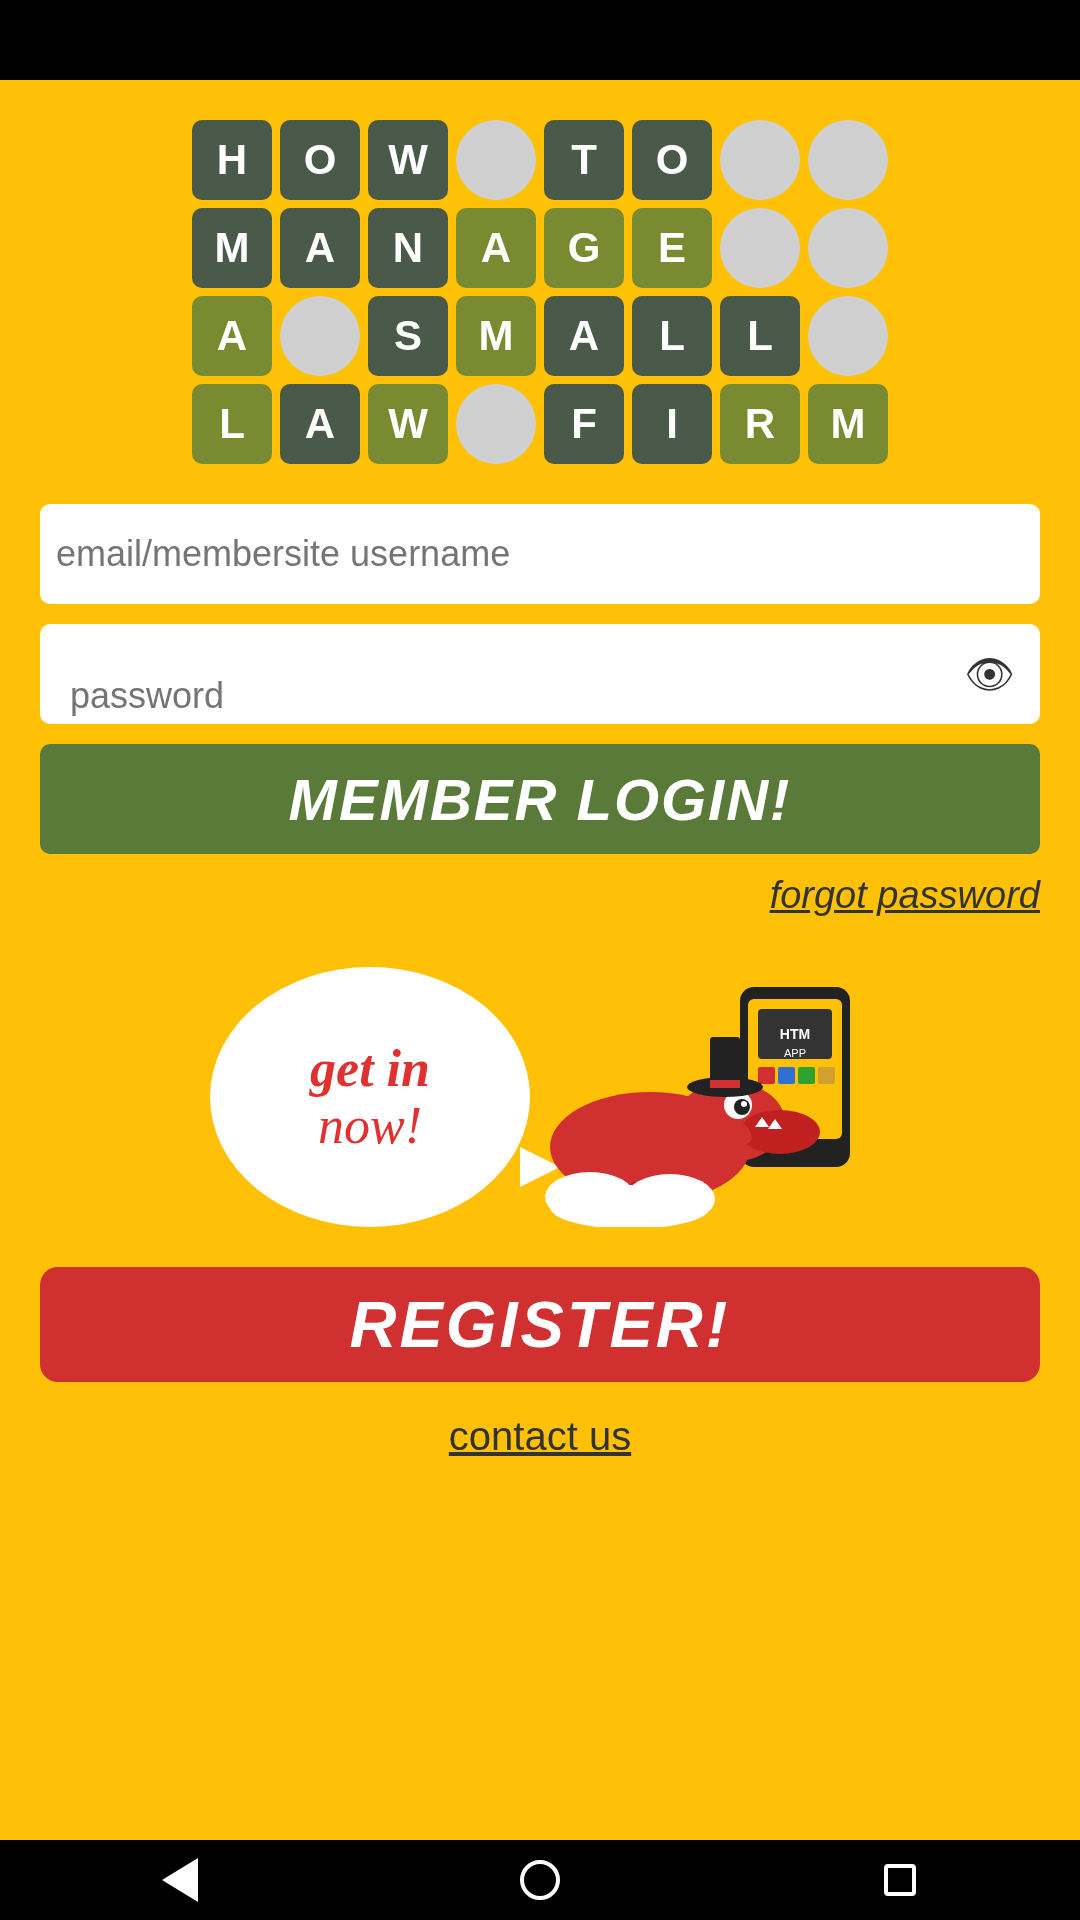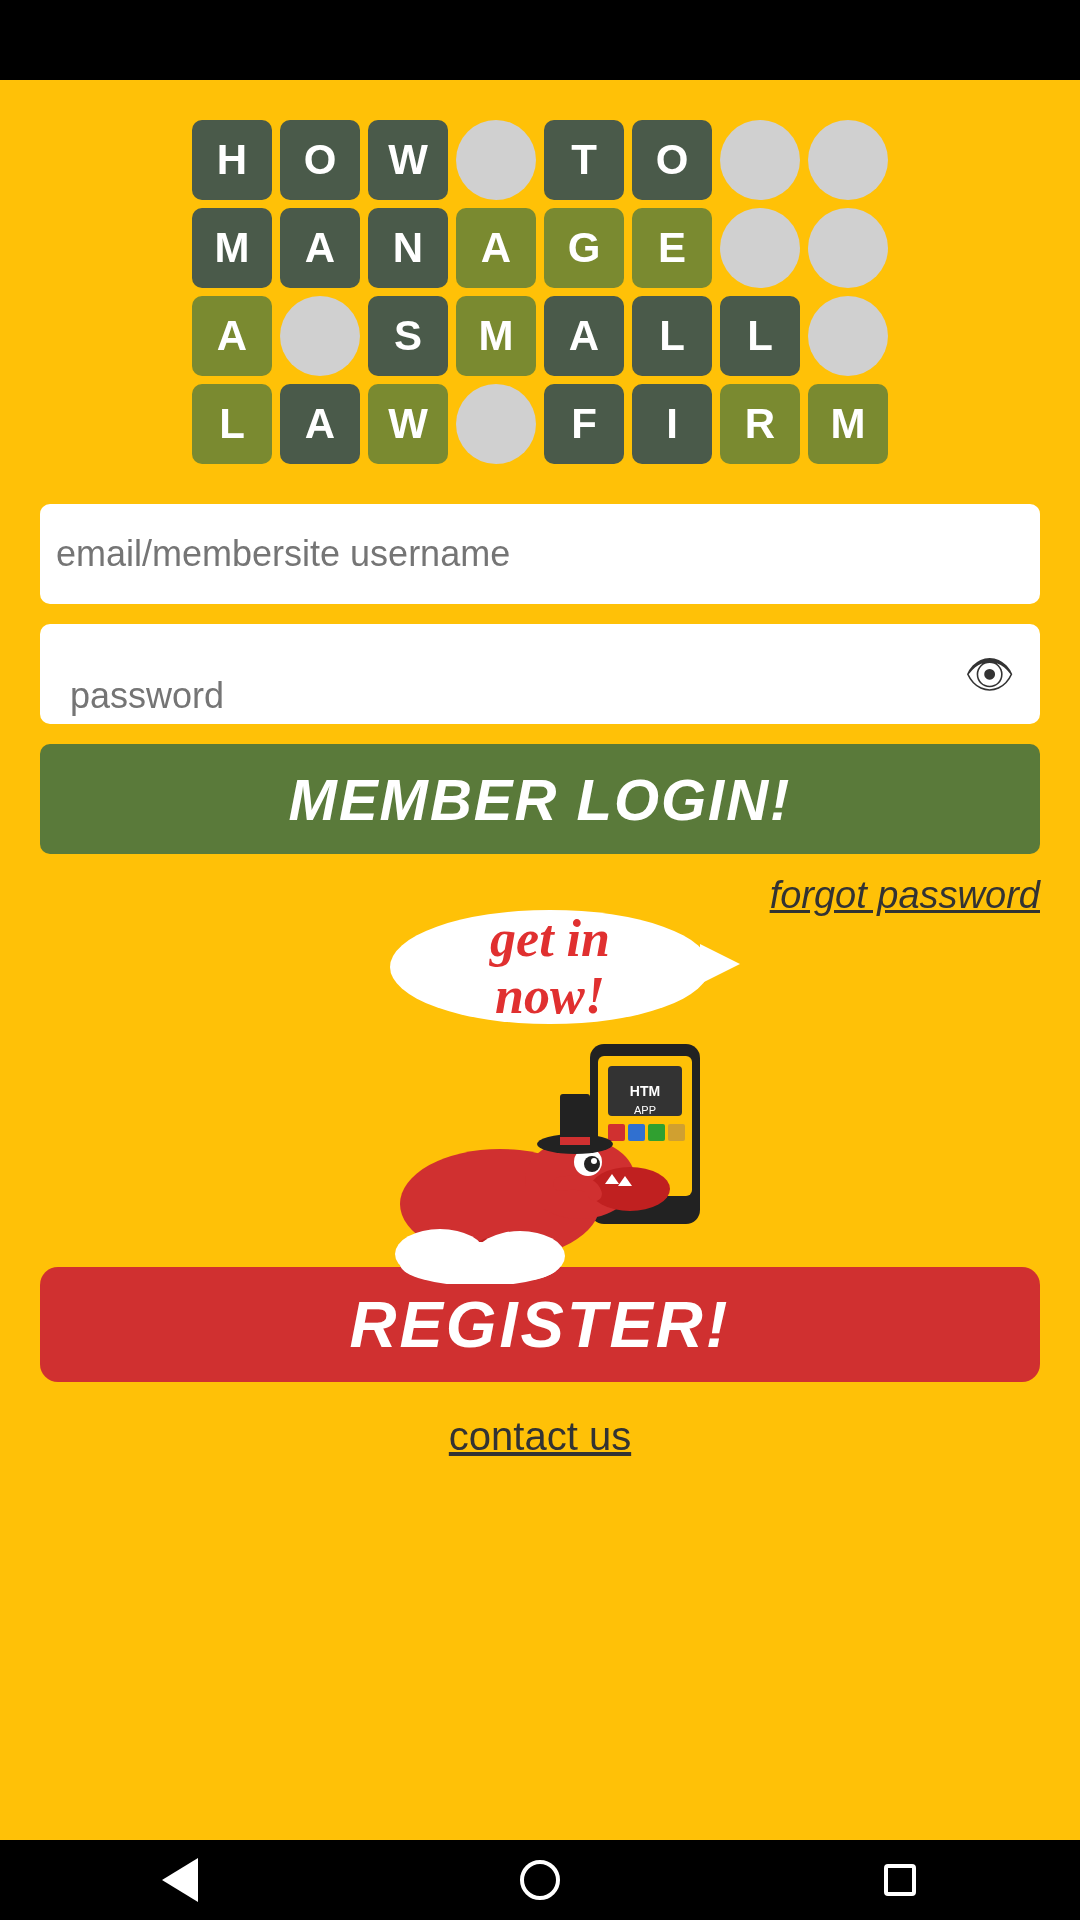--- a/index.html
+++ b/index.html
@@ -141,21 +141,20 @@
 
     
     .get-in-section {
       width: 100%;
       height: 280px;
       display: flex;
       align-items: center;
       justify-content: center;
       margin-bottom: 30px;
       position: relative;
-      flex-direction: column;
     }
 
     
     .speech-bubble {
       background: white;
       border-radius: 50%;
       width: 320px;
       height: 260px;
       display: flex;
       align-items: center;
@@ -183,21 +182,21 @@
       font-style: italic;
       font-weight: 700;
       line-height: 1.1;
       font-family: Georgia, serif;
     }
 
     .speech-bubble .now {
       font-size: 52px;
       color: #e03030;
       font-style: italic;
-      font-weight: 700;
+      font-weight: 400;
       line-height: 1.1;
       font-family: Georgia, serif;
     }
 
     
     .mascot-area {
       width: 360px;
       height: 260px;
       position: relative;
       display: flex;

